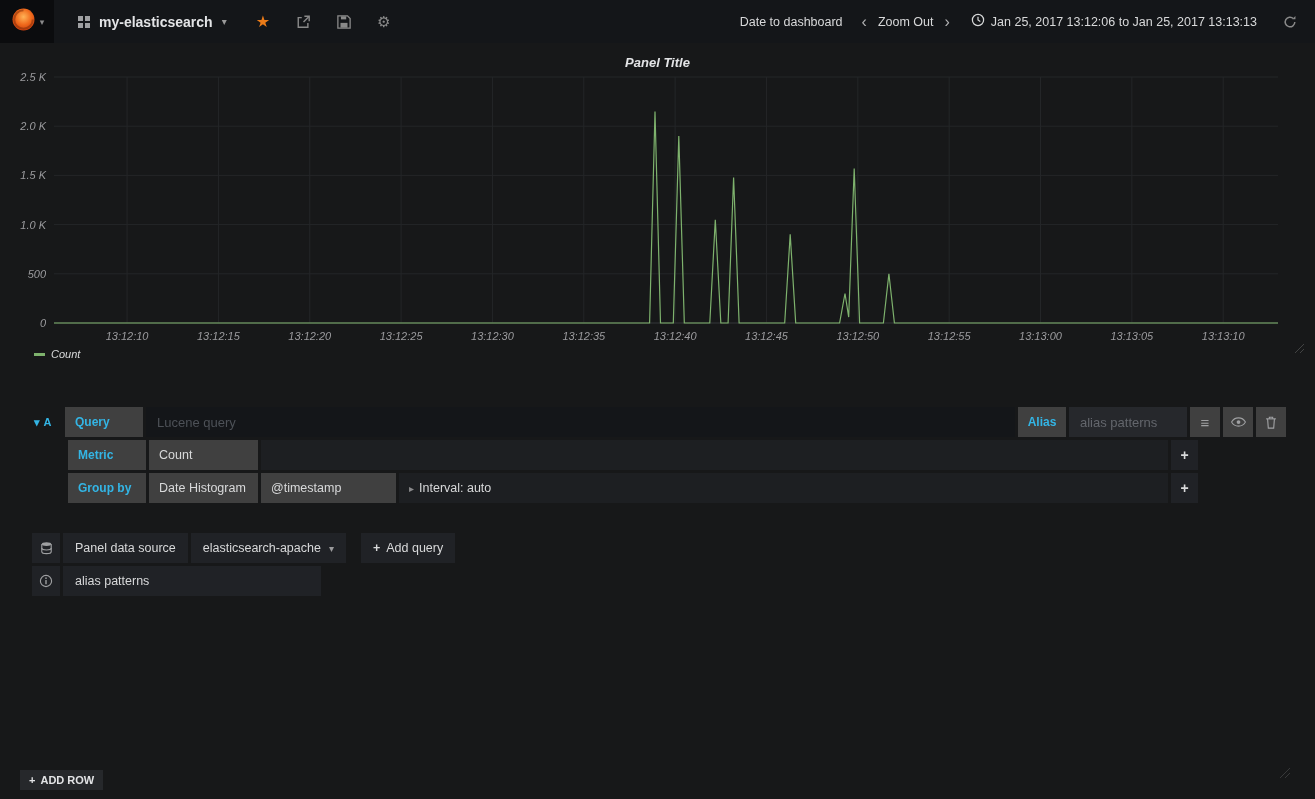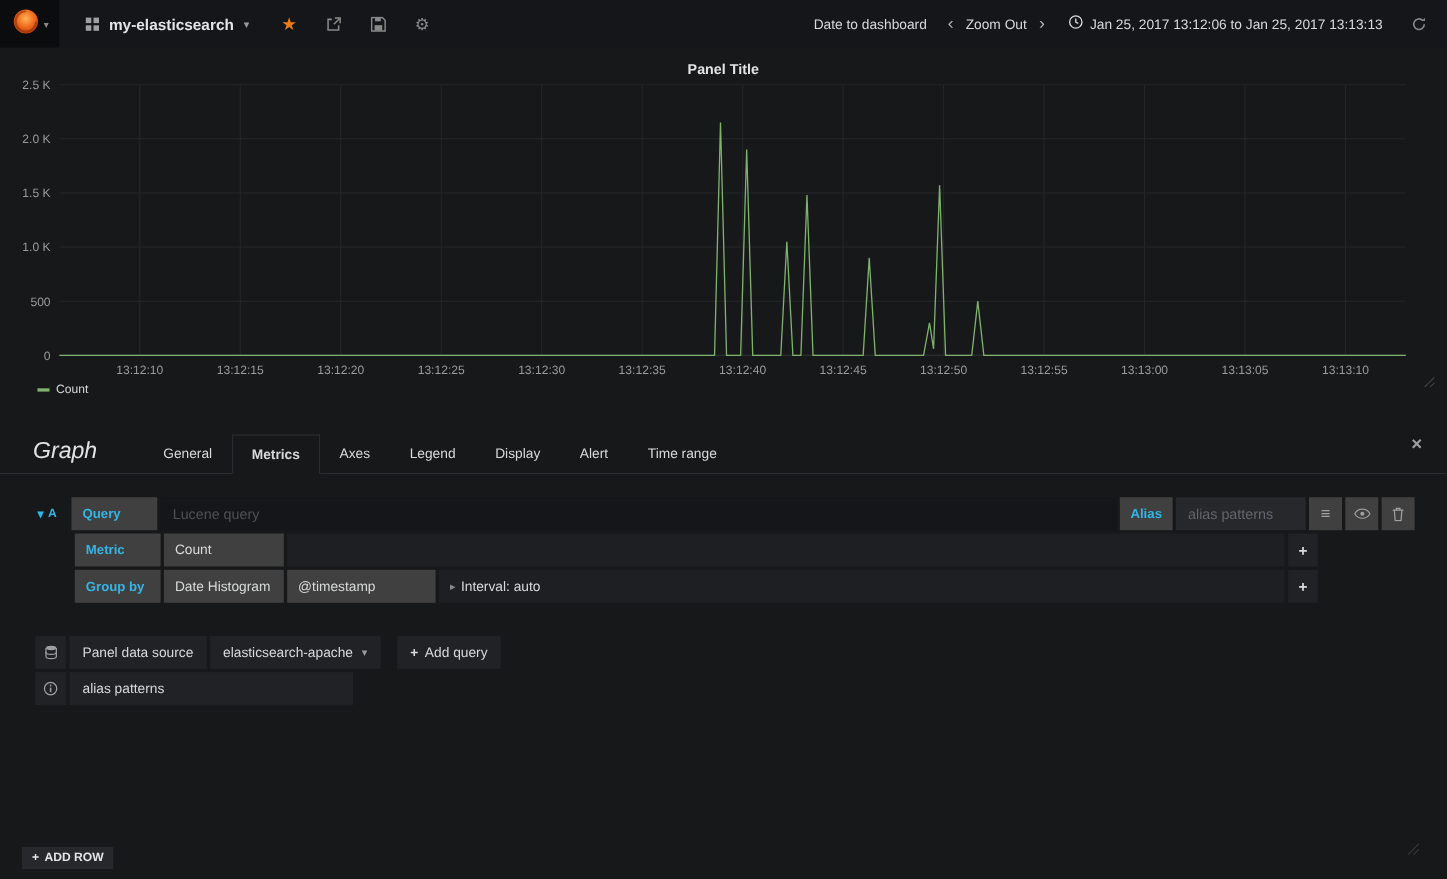--- a/index.html
+++ b/index.html
@@ -19,21 +19,21 @@
   .grid-icon { display:inline-grid; grid-template-columns:5px 5px; gap:2px; }
   .grid-icon i { width:5px; height:5px; background:#9fa0a2; }
   .nav-icon-btn { background:none; border:none; color:#898989; font-size:15px; padding:0 13px; height:43px; cursor:pointer; display:flex; align-items:center; }
   .nav-icon-btn.star { color:#eb7b18; font-size:16px; }
   .nav-right { margin-left:auto; display:flex; align-items:center; font-size:12.5px; color:#d8d9da; height:100%; }
   .nav-right .txt-btn { background:none; border:none; color:#d8d9da; font-size:12.5px; cursor:pointer; padding:0 10px; height:100%; }
   .nav-right .chev { background:none; border:none; color:#b0b0b2; font-size:16px; cursor:pointer; padding:0 9px; line-height:1; }
   .timerange { display:flex; align-items:center; gap:6px; cursor:pointer; padding:0 6px; margin-left:6px; }
   .refresh-btn { background:none; border:none; cursor:pointer; padding:0 6px; margin:0 12px 0 14px; display:flex; align-items:center; }
   
-  .panel { margin:5px 8px 0; position:relative; }
+  .panel { margin:5px 8px 0; position:relative;font-style:italic; }
   .panel-title { text-align:center; font-size:13px; font-weight:bold; color:#e3e4e6; padding:7px 0 1px; cursor:pointer; }
   #chart { display:block; width:1299px; height:276px; }
   .legend { font-size:11px; color:#d8d9da; padding:1px 0 4px 26px; display:flex; align-items:center; gap:6px; }
   .legend-swatch { width:11px; height:3px; display:inline-block; background:#7eb26d; }
   .panel-resize { position:absolute; right:2px; bottom:6px; opacity:.45; cursor:nwse-resize; }
   
   .editor { margin-top:22px; }
   .editor-header { display:flex; align-items:flex-end; padding:0 16px; border-bottom:1px solid #2c2e31; height:45px; }
   .editor-title { font-size:21px; font-style:italic; color:#e3e4e6; padding:0 42px 8px 14px; }
   .tab { font-size:12.5px; padding:10px 17px; cursor:pointer; color:#d8d9da; border:1px solid transparent; }
@@ -200,31 +200,20 @@
     <span>Count</span>
   </div>
   <span class="panel-resize">
     <svg width="11" height="11" viewBox="0 0 11 11">
         <path d="M10 1L1 10M10 6L6 10" stroke="#777" stroke-width="1"></path>
       </svg>
   </span>
 </div>
 
 <div class="editor">
-  <div class="editor-header">
-    <div class="editor-title">Graph</div>
-    <div class="tab">General</div>
-    <div class="tab active">Metrics</div>
-    <div class="tab">Axes</div>
-    <div class="tab">Legend</div>
-    <div class="tab">Display</div>
-    <div class="tab">Alert</div>
-    <div class="tab">Time range</div>
-    <button class="close-btn">×</button>
-  </div>
 
   <div class="editor-body">
 
     <div class="qrow">
       <div class="qcell a-toggle">
         <span>▾</span>
         <span>A</span>
       </div>
       <div class="qcell w-label kw">Query</div>
       <div class="qcell lucene-cell">

